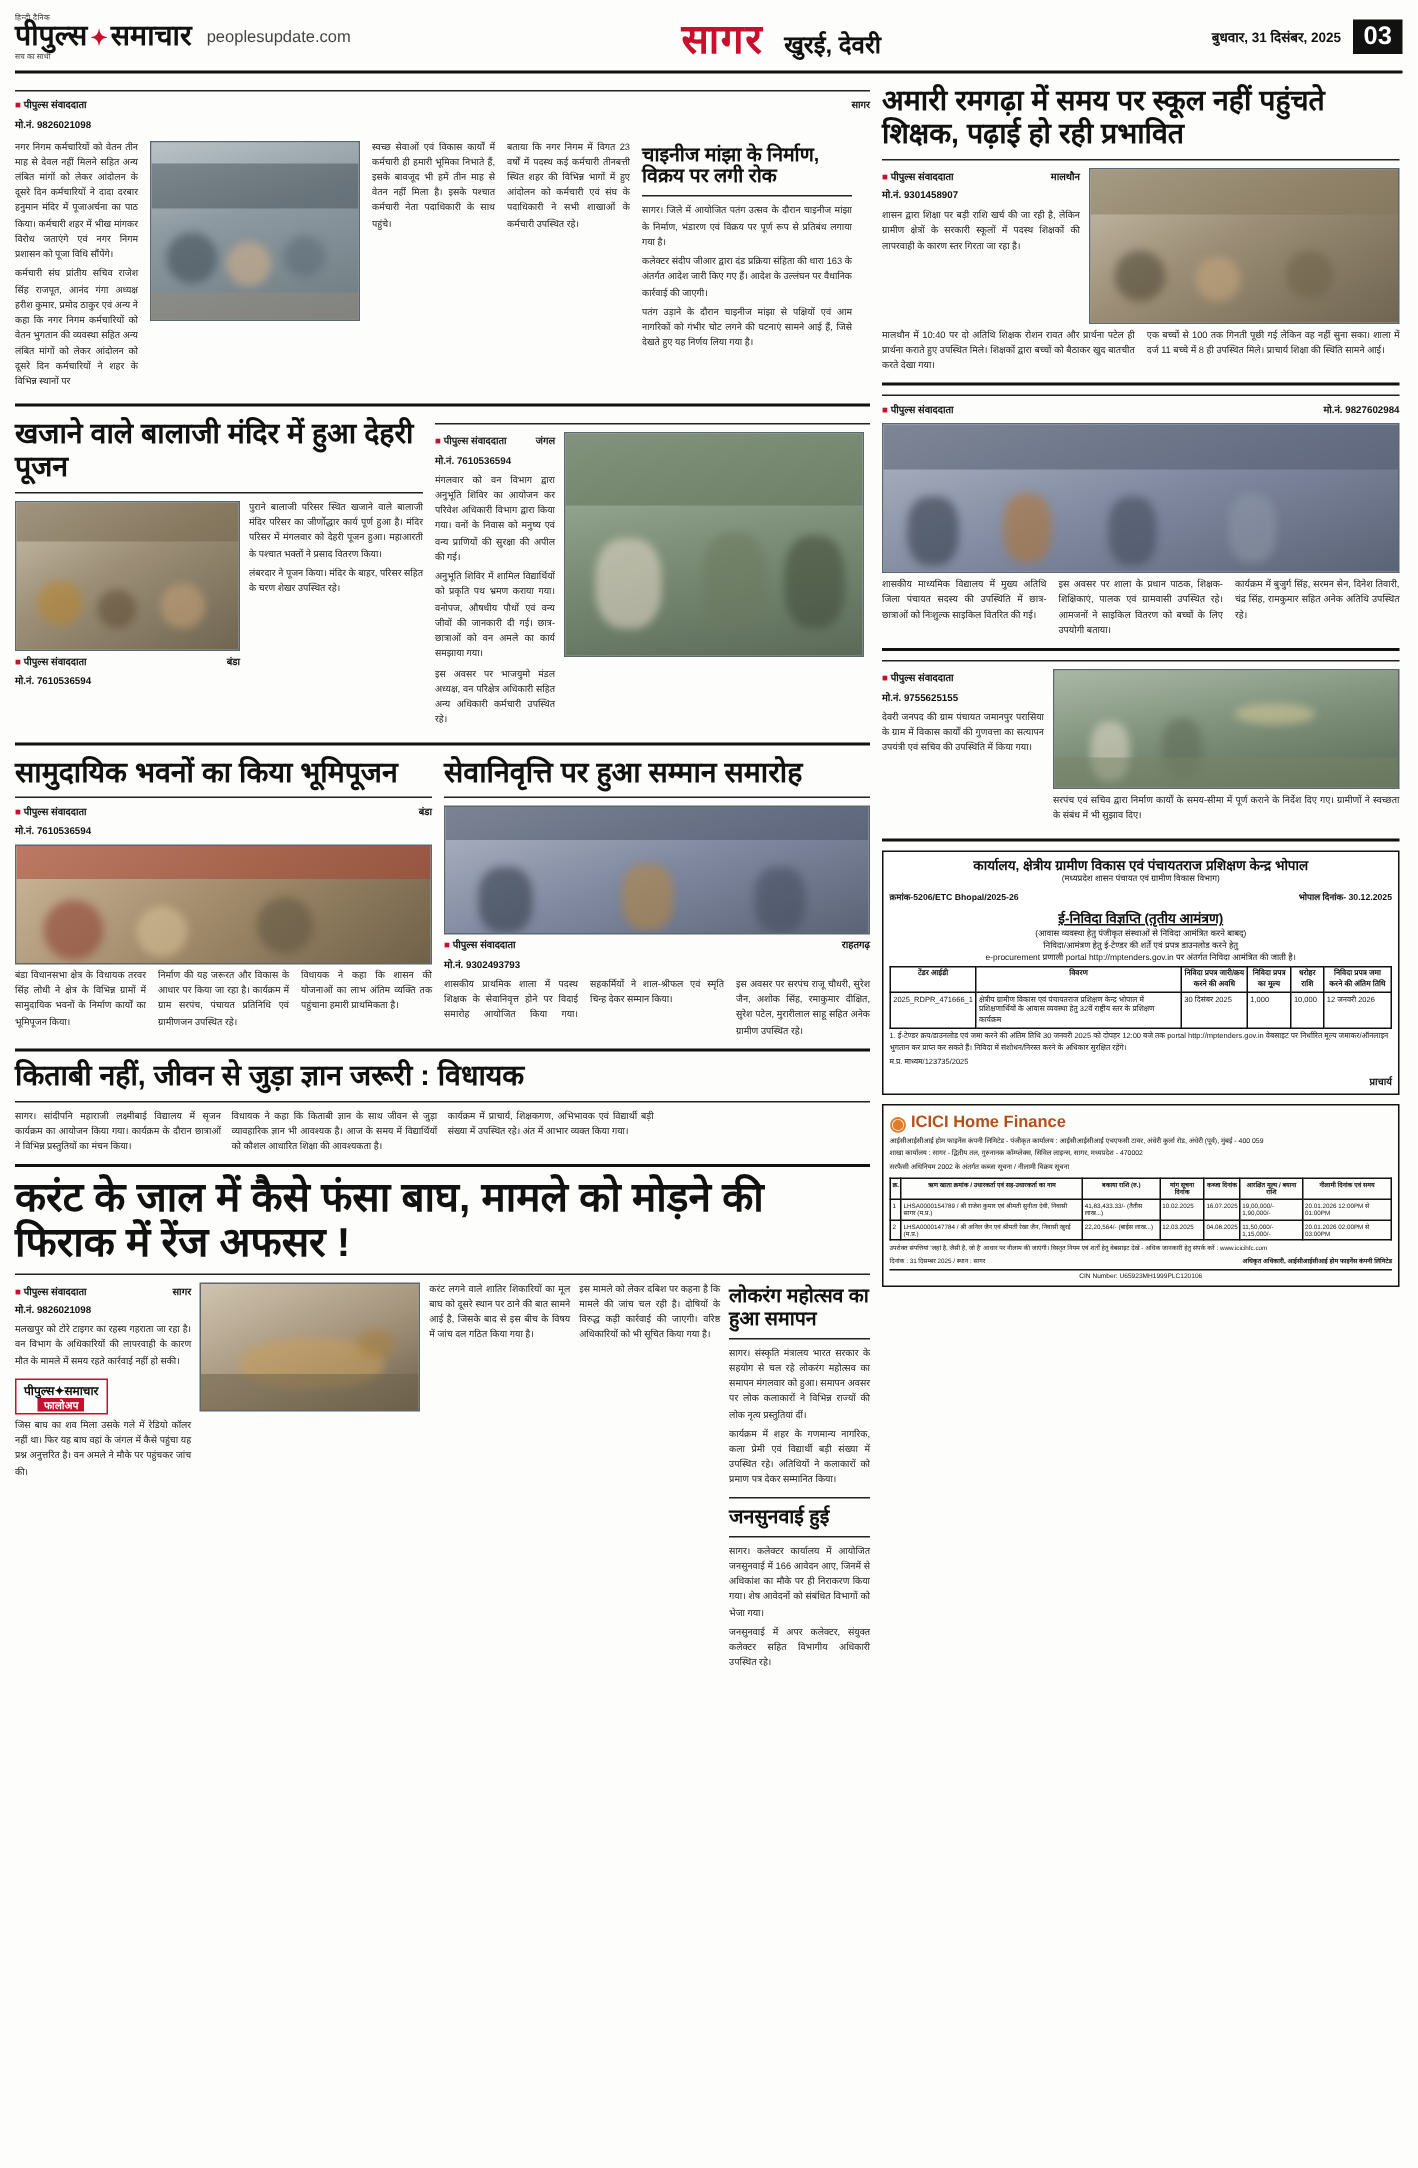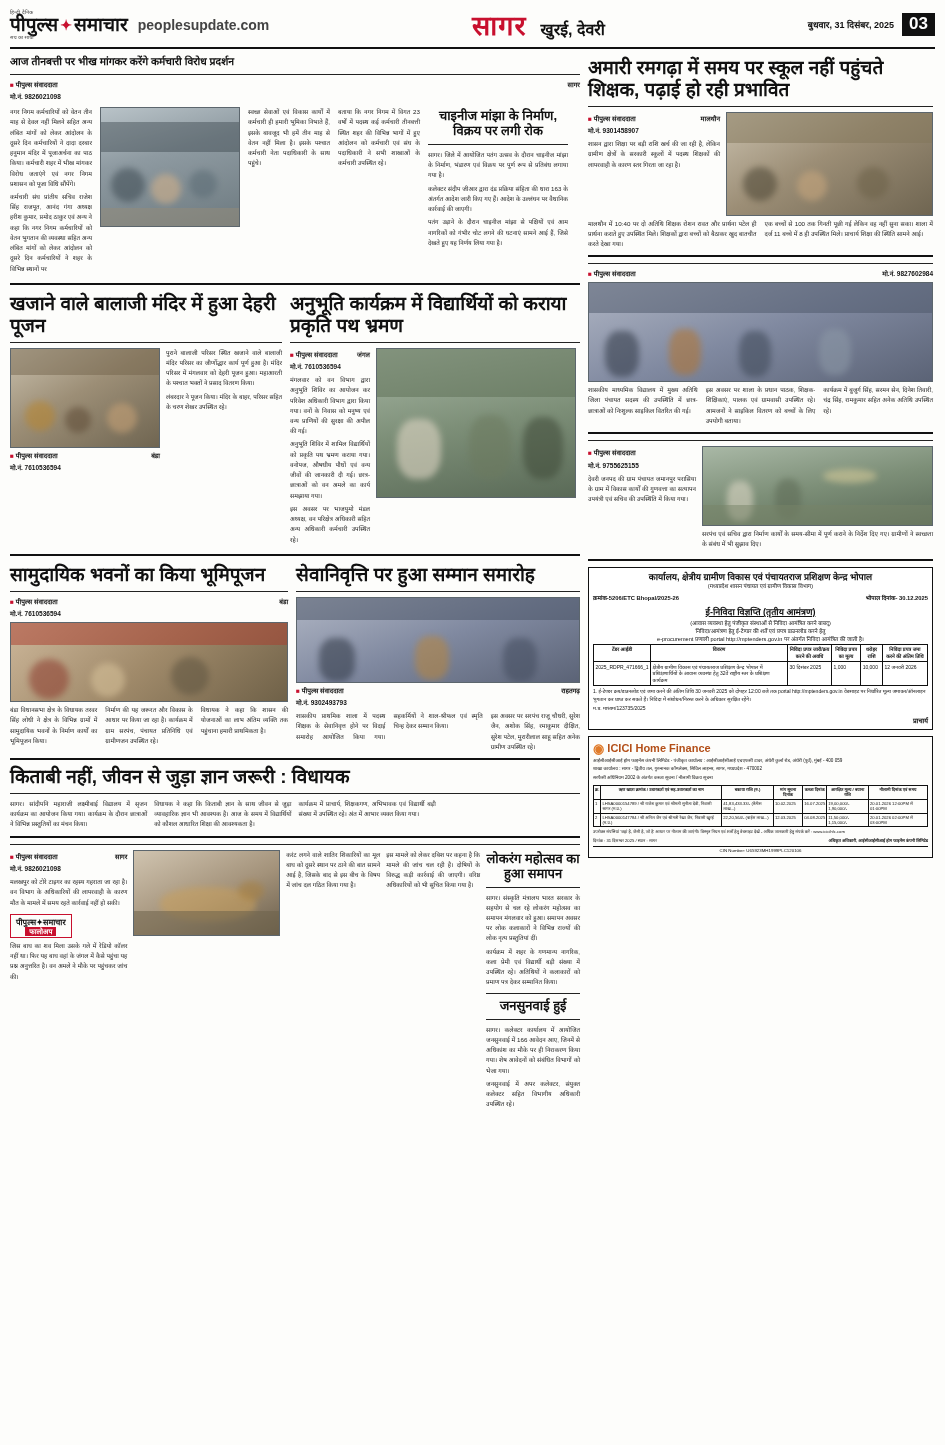--- a/index.html
+++ b/index.html
@@ -26,21 +26,21 @@
     gap: 10px;
   }
   .logo-block { display: flex; flex-direction: column; align-items: flex-start; }
   .logo-top { font-size: 5px; letter-spacing: .3px; color: #333; }
   .logo-main {
     font-size: 19px; font-weight: bold; color: #111; line-height: 1;
     display: flex; align-items: center; gap: 2px;
   }
   .logo-star { color: #c8102e; font-size: 14px; }
   .logo-sub { font-size: 5px; color: #444; }
-  .site { font-size: 14px; color: #444; font-weight: bold; }
+  .site { font-size: 11px; color: #444; font-weight: normal; }
   .mast-center { flex: 1; display: flex; align-items: baseline; justify-content: center; gap: 14px; }
   .mast-city { font-size: 27px; font-weight: bold; color: #c8102e; letter-spacing: 1px; }
   .mast-sub { font-size: 16px; font-weight: bold; color: #111; }
   .mast-right { display: flex; align-items: center; gap: 8px; text-align: center; }
   .mast-date { font-size: 9px; font-weight: bold; }
   .mast-pageno {
     background: #111; color: #fff; font-size: 17px; font-weight: bold;
     padding: 1px 7px; line-height: 1.2;
   }
 
@@ -50,21 +50,21 @@
   .col-right { width: 345px; }
   .hr-thin { border-top: 1px solid #222; margin: 5px 0; }
   .hr-thick { border-top: 2px solid #111; margin: 6px 0; }
 
   
   .kicker { font-size: 10.5px; font-weight: bold; line-height: 1.3; margin-bottom: 2px; }
   h1.head {
     font-size: 21px; font-weight: bold; line-height: 1.15; margin: 2px 0 4px;
   }
   h2.head { font-size: 19px; font-weight: bold; line-height: 1.15; margin: 2px 0 4px; }
-  h3.head { font-size: 13px; font-weight: bold; line-height: 1.15; margin: 2px 0 3px; text-align: center; }
+  h3.head { font-size: 13px; font-weight: bold; line-height: 1.15; margin: 2px 0 3px; }
   h1.mega { font-size: 27px; font-weight: bold; line-height: 1.1; margin: 3px 0 4px; }
   .subhead { font-size: 12px; font-weight: bold; margin: 2px 0 4px; }
 
   .byline { font-size: 6.5px; font-weight: bold; line-height: 1.5; margin: 2px 0 3px; }
   .byline .dot { color: #c8102e; }
   .byline .loc { float: right; font-weight: bold; }
 
   .cols2 { column-count: 2; column-gap: 8px; }
   .cols3 { column-count: 3; column-gap: 8px; }
   .cols4 { column-count: 4; column-gap: 7px; }
@@ -142,21 +142,20 @@
       <span class="mast-pageno">03</span>
     </div>
   </div>
 
   <div class="content">
 
     <div class="col-left">
 
       <div class="flex gap8">
         <div style="flex:1">
-          <div class="kicker">आज तीनबत्ती पर भीख मांगकर करेंगे कर्मचारी विरोध प्रदर्शन</div>
           <div class="hr-thin"></div>
           <div class="byline">
             <span class="dot">■</span>
             <span>पीपुल्स संवाददाता</span>
             <span class="loc">सागर</span>
           </div>
           <div class="byline">मो.नं. 9826021098</div>
         </div>
       </div>
 
@@ -216,21 +215,20 @@
               <div class="byline">मो.नं. 7610536594</div>
             </div>
             <div class="body" style="width:116px">
               <p>पुराने बालाजी परिसर स्थित खजाने वाले बालाजी मंदिर परिसर का जीर्णोद्धार कार्य पूर्ण हुआ है। मंदिर परिसर में मंगलवार को देहरी पूजन हुआ। महाआरती के पश्चात भक्तों ने प्रसाद वितरण किया।</p>
               <p>लंबरदार ने पूजन किया। मंदिर के बाहर, परिसर सहित के चरण शेखर उपस्थित रहे।</p>
             </div>
           </div>
         </div>
 
         <div style="width:290px">
-          <h2 class="head">अनुभूति कार्यक्रम में विद्यार्थियों को कराया प्रकृति पथ भ्रमण</h2>
           <div class="hr-thin"></div>
           <div class="flex gap6">
             <div class="body" style="width:80px">
               <div class="byline">
                 <span class="dot">■</span>
                 <span>पीपुल्स संवाददाता</span>
                 <span class="loc">जंगल</span>
               </div>
               <div class="byline">मो.नं. 7610536594</div>
               <p>मंगलवार को वन विभाग द्वारा अनुभूति शिविर का आयोजन कर परिवेश अधिकारी विभाग द्वारा किया गया। वनों के निवास को मनुष्य एवं वन्य प्राणियों की सुरक्षा की अपील की गई।</p>
@@ -307,20 +305,21 @@
         <div class="cols4 body">
           <p>सागर। सांदीपनि महाराजी लक्ष्मीबाई विद्यालय में सृजन कार्यक्रम का आयोजन किया गया। कार्यक्रम के दौरान छात्राओं ने विभिन्न प्रस्तुतियों का मंचन किया।</p>
           <p>विधायक ने कहा कि किताबी ज्ञान के साथ जीवन से जुड़ा व्यावहारिक ज्ञान भी आवश्यक है। आज के समय में विद्यार्थियों को कौशल आधारित शिक्षा की आवश्यकता है।</p>
           <p>कार्यक्रम में प्राचार्य, शिक्षकगण, अभिभावक एवं विद्यार्थी बड़ी संख्या में उपस्थित रहे। अंत में आभार व्यक्त किया गया।</p>
         </div>
       </div>
 
       <div class="hr-thick"></div>
 
       <div>
+        <h1 class="mega">करंट के जाल में कैसे फंसा बाघ, मामले को मोड़ने की फिराक में रेंज अफसर !</h1>
         <div class="hr-thin"></div>
         <div class="flex gap6">
           <div style="width:120px">
             <div class="byline">
               <span class="dot">■</span>
               <span>पीपुल्स संवाददाता</span>
               <span class="loc">सागर</span>
             </div>
             <div class="byline">मो.नं. 9826021098</div>
             <div class="body">

